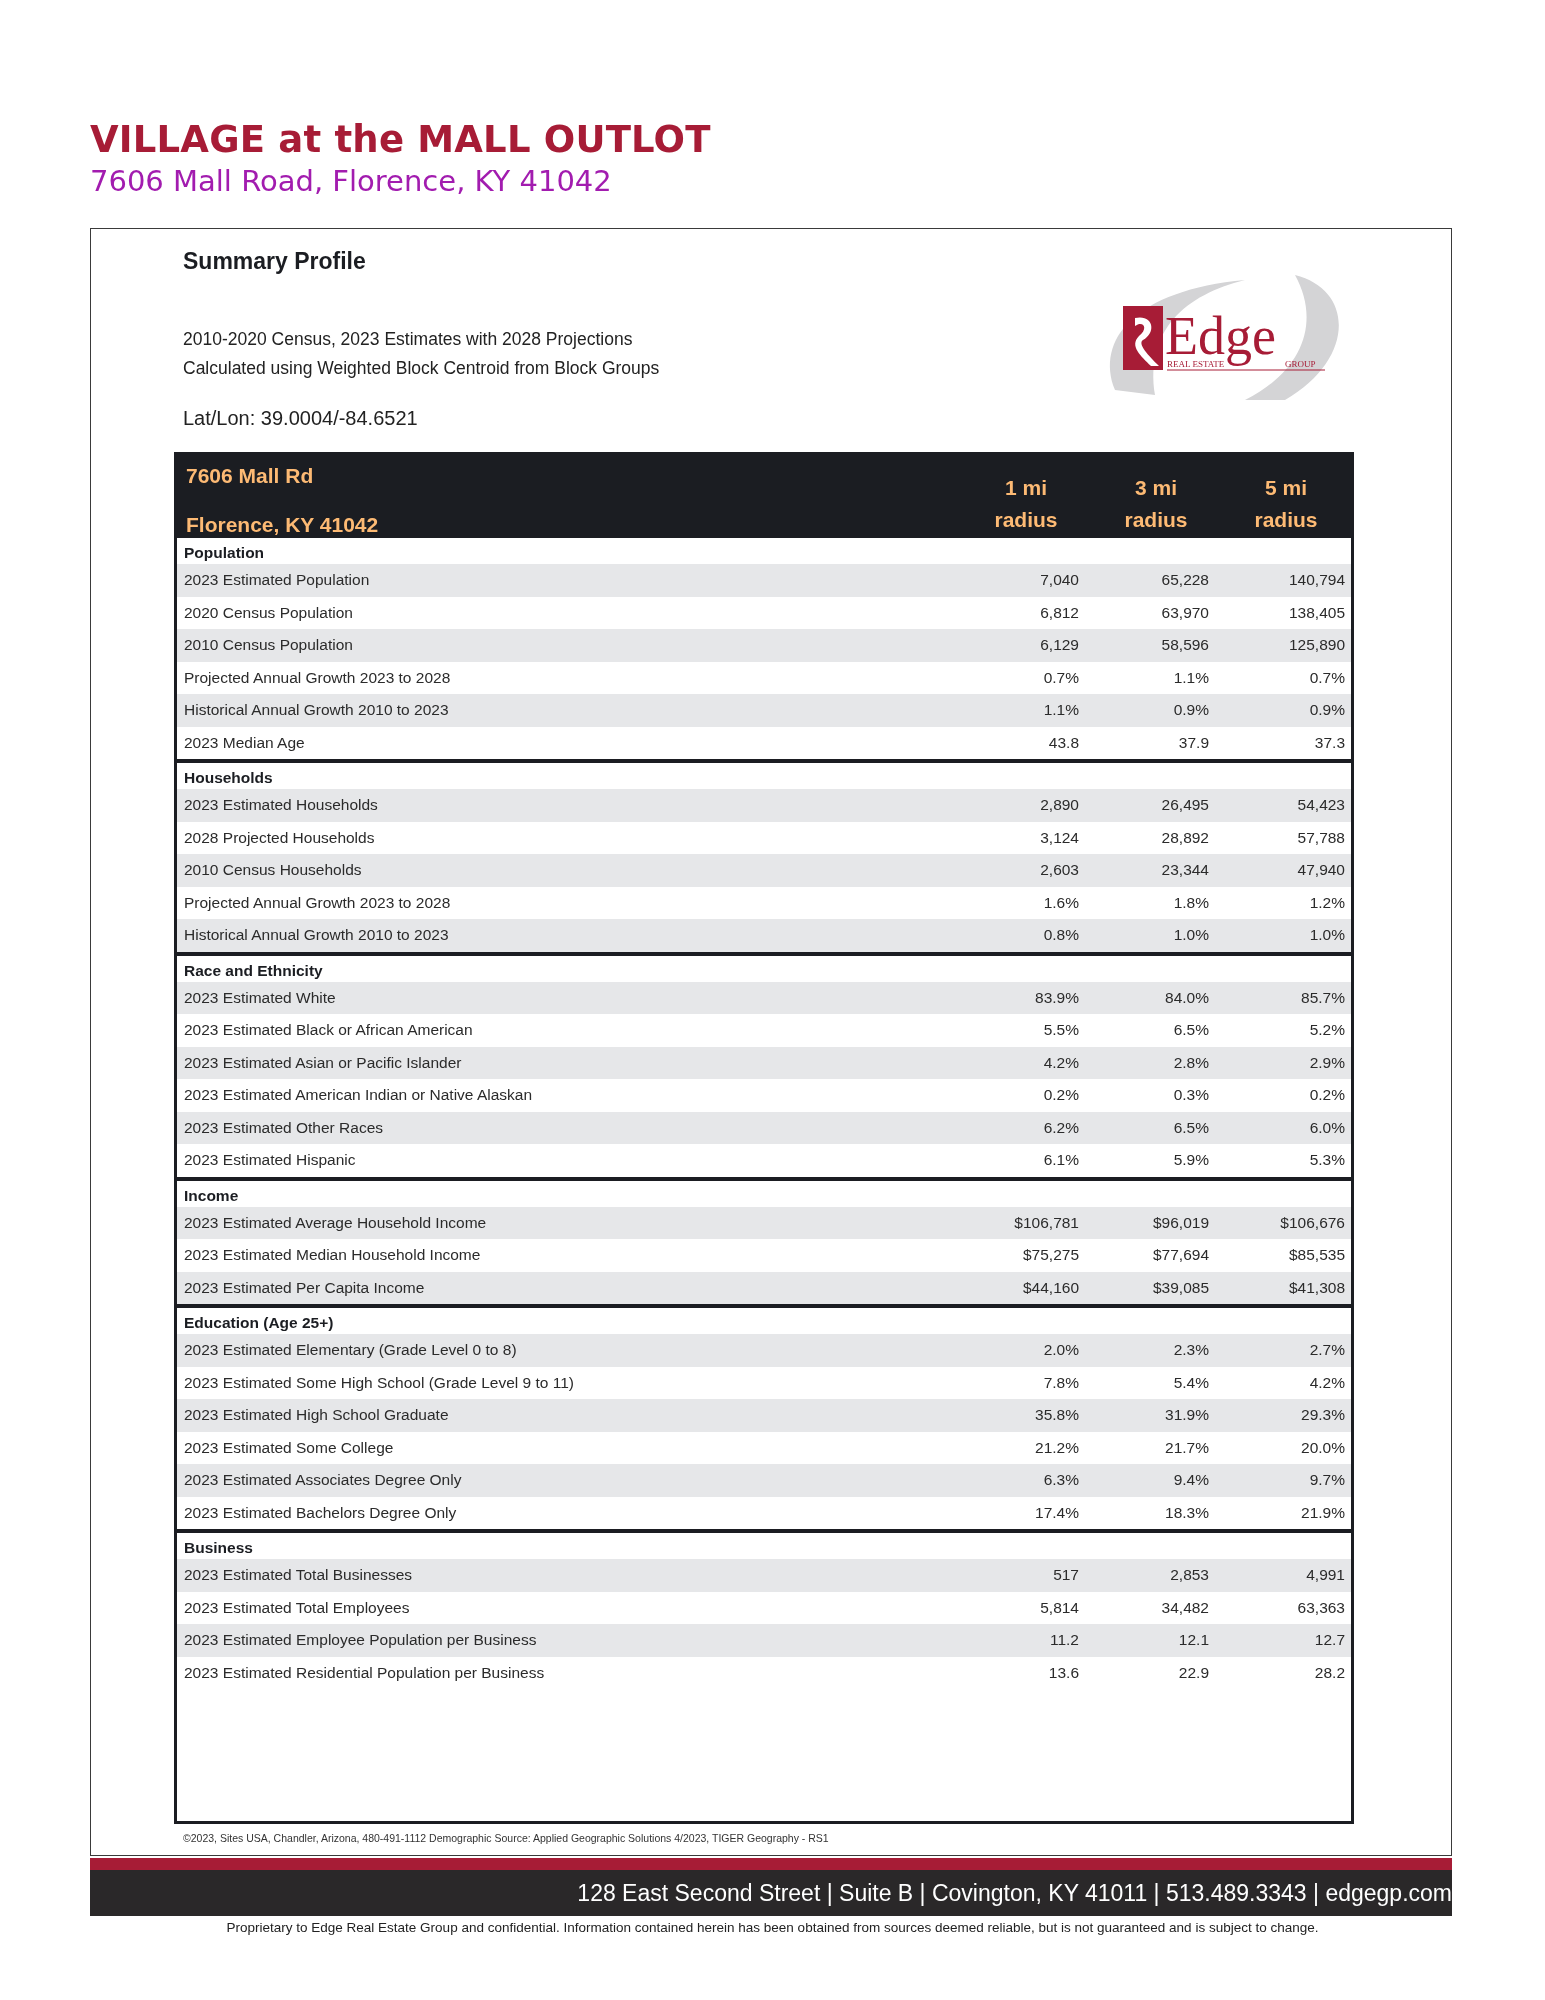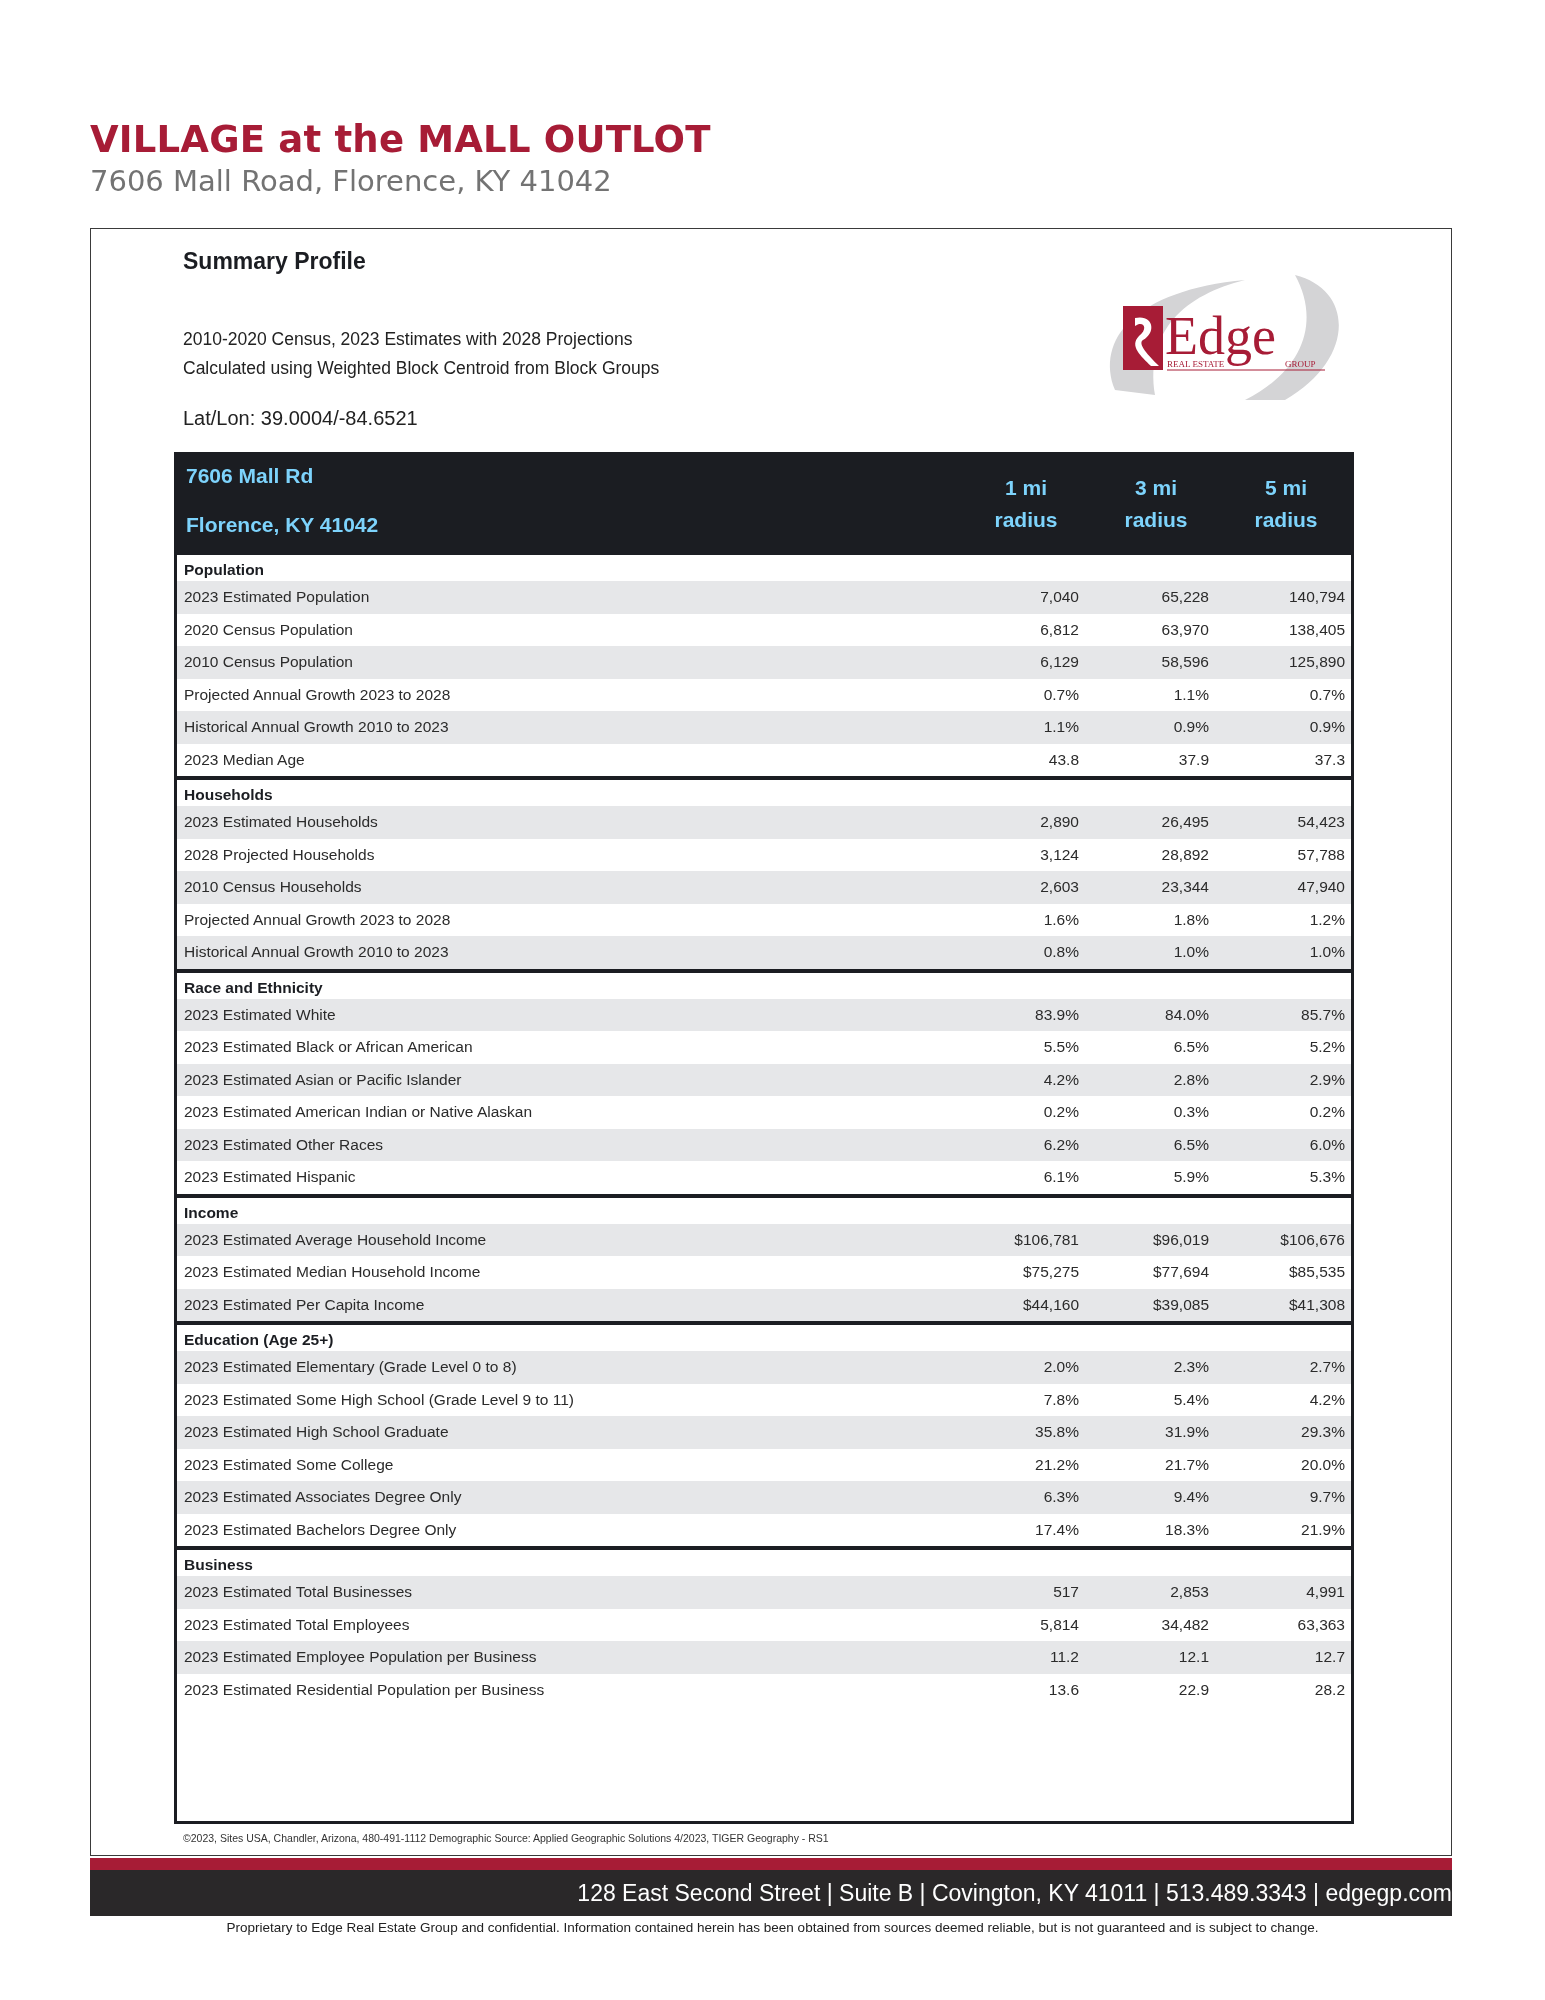--- a/index.html
+++ b/index.html
@@ -1,34 +1,34 @@
 <!DOCTYPE html>
 <html><head>
   <meta charset="utf-8">
   <style>
     * { box-sizing: border-box; margin: 0; padding: 0; }
     html, body { width: 1545px; height: 2000px; background: #ffffff; }
     body { position: relative; font-family: "Liberation Sans", sans-serif; color: #2a2a2a; overflow: hidden; }
 
     .title { position: absolute; left: 90px; top: 118px; font-size: 37px; font-weight: bold; color: #a71c36; letter-spacing: 0.2px; font-family: "DejaVu Sans", sans-serif; }
-    .subtitle { position: absolute; left: 90px; top: 164px; font-size: 29px; color: #737373; font-family: "DejaVu Sans", sans-serif; font-weight: normal; }
+    .subtitle { position: absolute; left: 90px; top: 164px; font-size: 29px; color: #a21caf; font-family: "DejaVu Sans", sans-serif; font-weight: normal; }
 
     .frame { position: absolute; left: 90px; top: 228px; width: 1362px; height: 1628px; border: 1px solid #3a3a3a; background: #fff; }
 
     .sp-title { position: absolute; left: 183px; top: 248px; font-size: 23px; font-weight: bold; color: #1b1d22; }
     .sp-line { position: absolute; left: 183px; font-size: 17.5px; color: #222; margin-top: 38px; }
     .sp-line1 { top: 291px; }
     .sp-line2 { top: 320px; }
     .latlon { position: absolute; left: 183px; top: 407px; font-size: 20px; color: #222; }
 
     .logo { position: absolute; left: 1095px; top: 270px; width: 255px; height: 135px; }
     .logo svg { width: 100%; height: 100%; }
 
     .table-wrap { position: absolute; left: 174px; top: 452px; width: 1180px; height: 1372px; border: 3px solid #1b1d22; border-top: none; background: #fff; }
-    .thead { position: relative; height: 103px; background: #1b1d22; color: #7dd3fc; }
+    .thead { position: relative; height: 86px; background: #1b1d22; color: #fdba74; }
     .thead .addr1 { position: absolute; left: 9px; top: 12px; font-size: 21px; font-weight: bold; }
     .thead .addr2 { position: absolute; left: 9px; top: 61px; font-size: 21px; font-weight: bold; }
     .thead .col { position: absolute; top: 20px; width: 130px; text-align: center; font-size: 21px; font-weight: bold; line-height: 32px; }
     .thead .c1 { left: 784px; }
     .thead .c2 { left: 914px; }
     .thead .c3 { left: 1044px; }
 
     .section { border-bottom: 4px solid #1b1d22; }
     .section:last-child { border-bottom: none; }
     .sec-head { height: 26px; line-height: 29px; padding-left: 7px; font-size: 15.5px; font-weight: bold; color: #1b1d22; background: #fff; }

